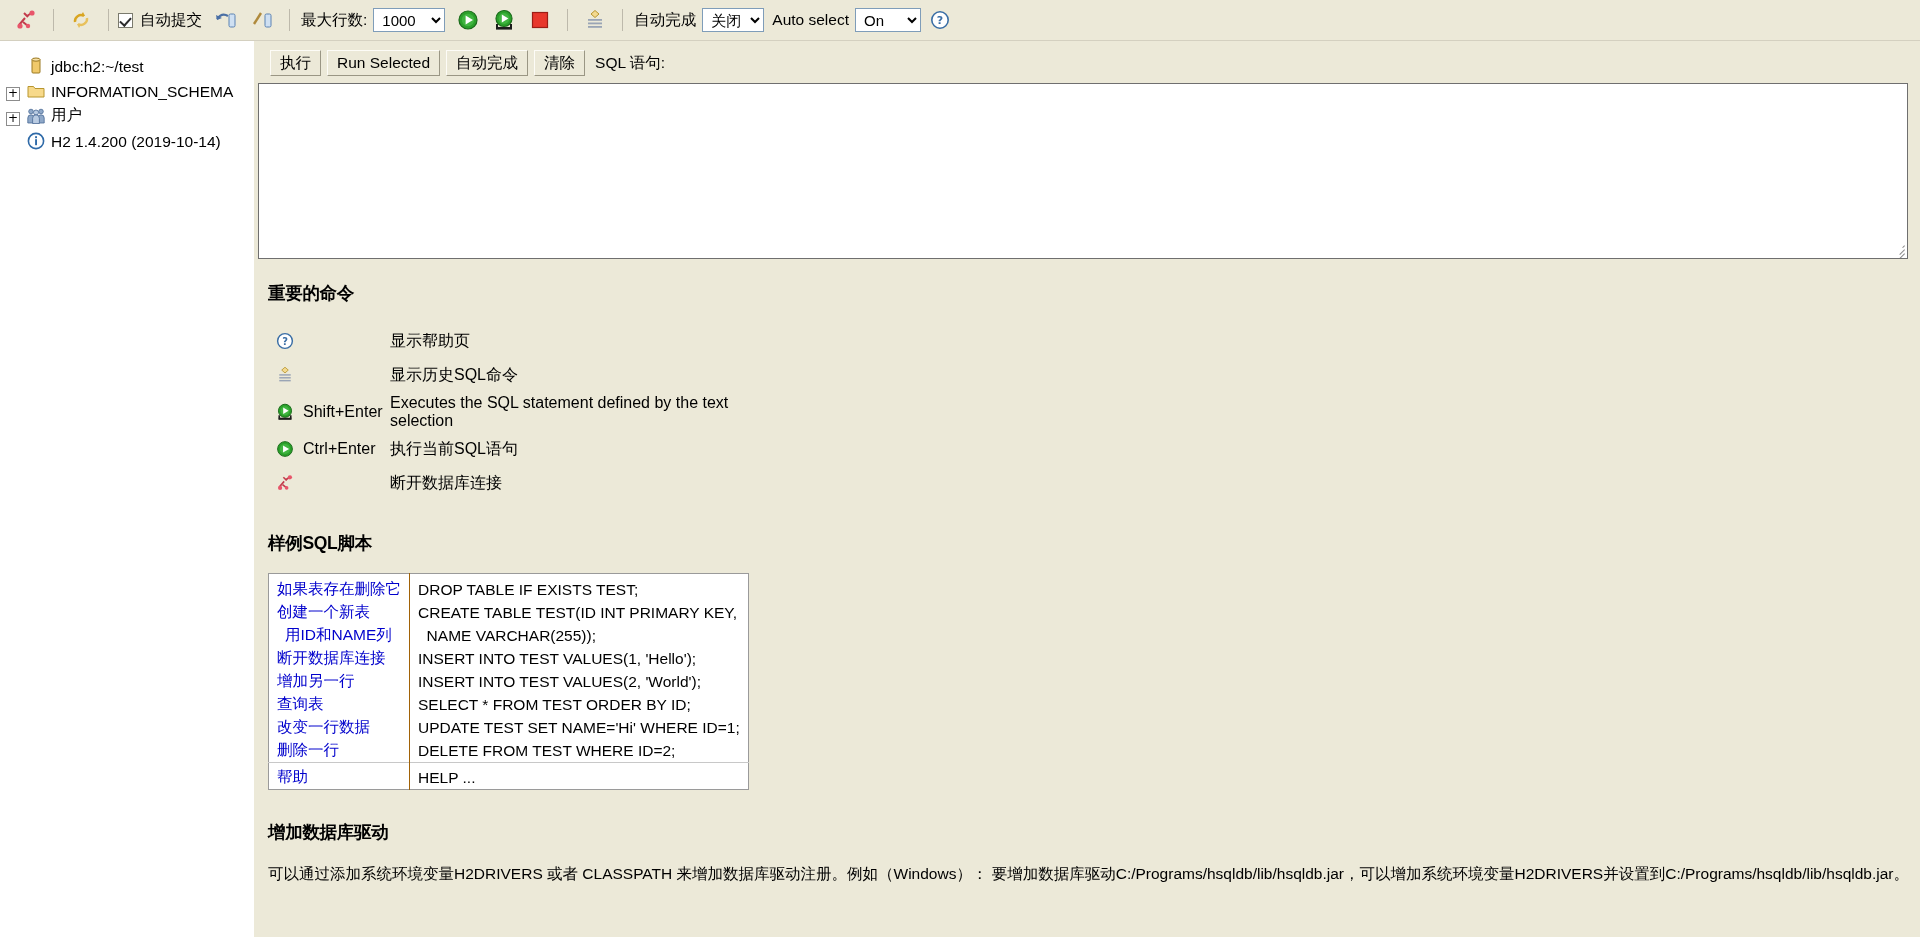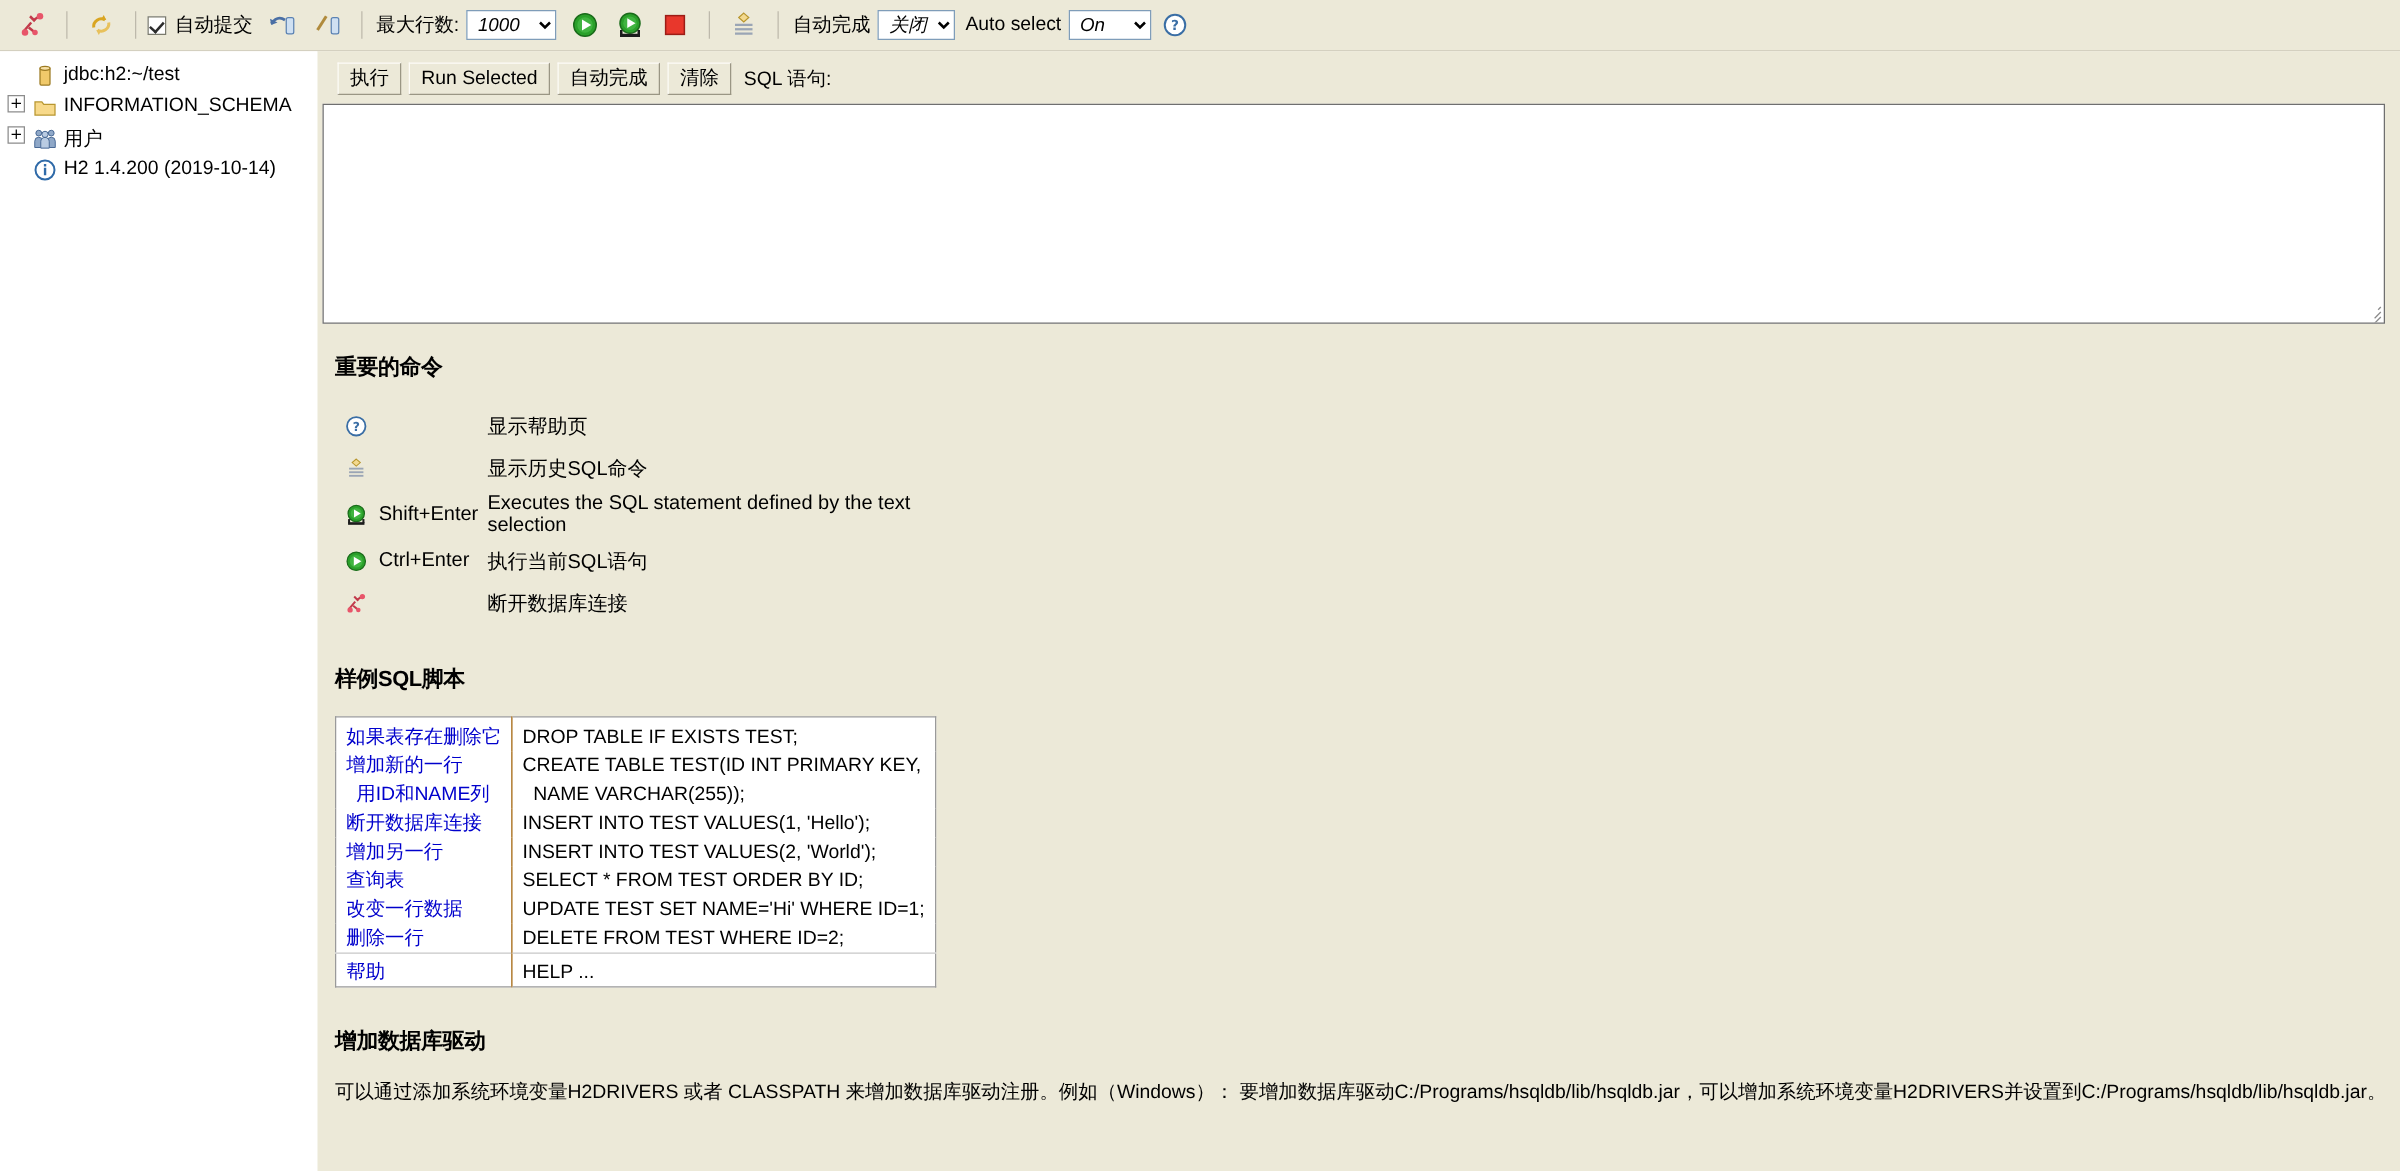--- a/index.html
+++ b/index.html
@@ -54,37 +54,36 @@
     transform: rotate(42deg);
   }
   select.tb-select {
     font-family: "Liberation Sans", sans-serif;
     font-size: 15px;
     height: 24px;
     border: 1px solid #7f9db9;
     background: #fff;
     padding: 1px 2px 1px 4px;
     color: #000;
-    font-style: italic;
   }
   #maxrows-select { width: 72px; }
   #autocomplete-select { width: 62px; }
   #autoselect-select { width: 66px; }
 
   
   #tree-panel {
     position: absolute; top: 41px; left: 0;
     width: 254px; height: 896px;
     background: #ffffff;
     overflow: hidden;
     padding-top: 10px;
     font-size: 15.5px;
   }
   .tree-row {
-    display: flex; align-items: flex-start;
+    display: flex; align-items: flex-end;
     height: 25px;
     padding-left: 6px;
     white-space: nowrap;
     cursor: pointer;
   }
   .tree-exp {
     width: 14px; height: 14px;
     border: 1px solid #8c8c8c;
     background: #fff;
     color: #000;
@@ -459,21 +458,21 @@
 
     <h3 class="sec sec2">样例SQL脚本</h3>
 
     <table class="grid" id="sql-sample">
       <tbody>
         <tr>
           <td class="lbl">如果表存在删除它</td>
           <td class="code">DROP TABLE IF EXISTS TEST;</td>
         </tr>
         <tr>
-          <td class="lbl">增加新的一行</td>
+          <td class="lbl">创建一个新表</td>
           <td class="code">CREATE TABLE TEST(ID INT PRIMARY KEY,</td>
         </tr>
         <tr>
           <td class="lbl indent">用ID和NAME列</td>
           <td class="code">  NAME VARCHAR(255));</td>
         </tr>
         <tr>
           <td class="lbl">断开数据库连接</td>
           <td class="code">INSERT INTO TEST VALUES(1, 'Hello');</td>
         </tr>

